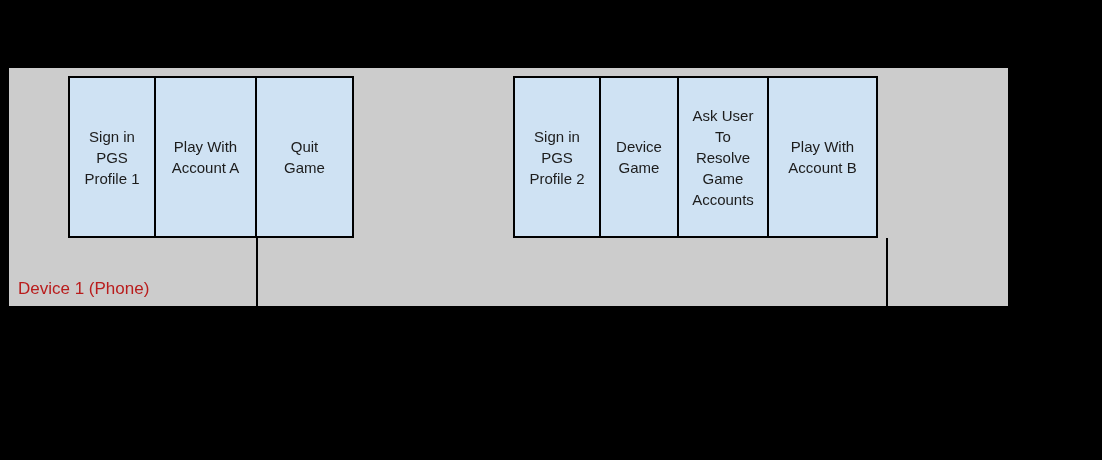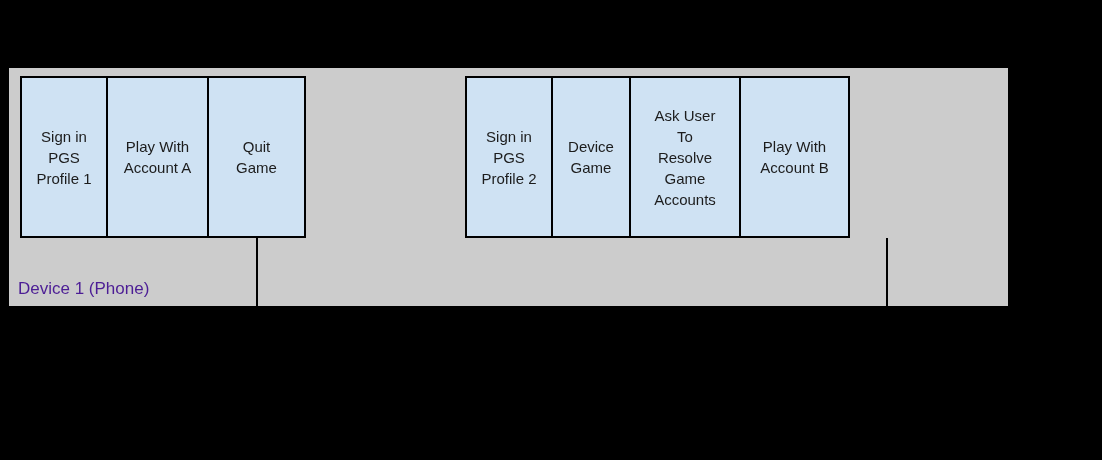--- a/index.html
+++ b/index.html
@@ -37,38 +37,39 @@
     border: 2px solid #000000;
     background: #cfe2f3;
     display: flex;
     align-items: center;
     justify-content: center;
     text-align: center;
     white-space: pre-line;
     font-size: 15px;
     line-height: 21px;
     color: #1c1c1c;
+    margin-left: 48px;
   }
   .step + .step { margin-left: -2px; }
   .connector-line {
     position: absolute;
     top: 170px;
     width: 2px;
     height: 68px;
     background: #000000;
   }
   #connector-a { left: 247px; }
   #connector-b { left: 877px; }
   .lane-label {
     position: absolute;
     left: 9px;
     bottom: 7px;
     font-size: 17px;
     line-height: 20px;
-    color: #4c1d95;
+    color: #b91c1c;
     white-space: nowrap;
   }
 </style>
 </head>
 <body>
 
 <div id="canvas">
 
   <div class="lane-band">
 
@@ -81,21 +82,21 @@
       <div class="step" style="width:99px">Quit
 Game</div>
     </div>
 
     <div id="flow-right" class="flow-group">
       <div class="step" style="width:88px">Sign in
 PGS
 Profile 2</div>
       <div class="step" style="width:80px">Device
 Game</div>
-      <div class="step" style="width:112px">Ask User
+      <div class="step" style="width:92px">Ask User
 To
 Resolve
 Game
 Accounts</div>
       <div class="step" style="width:111px">Play With
 Account B</div>
     </div>
 
     <div id="connector-a" class="connector-line"></div>
     <div id="connector-b" class="connector-line"></div>

